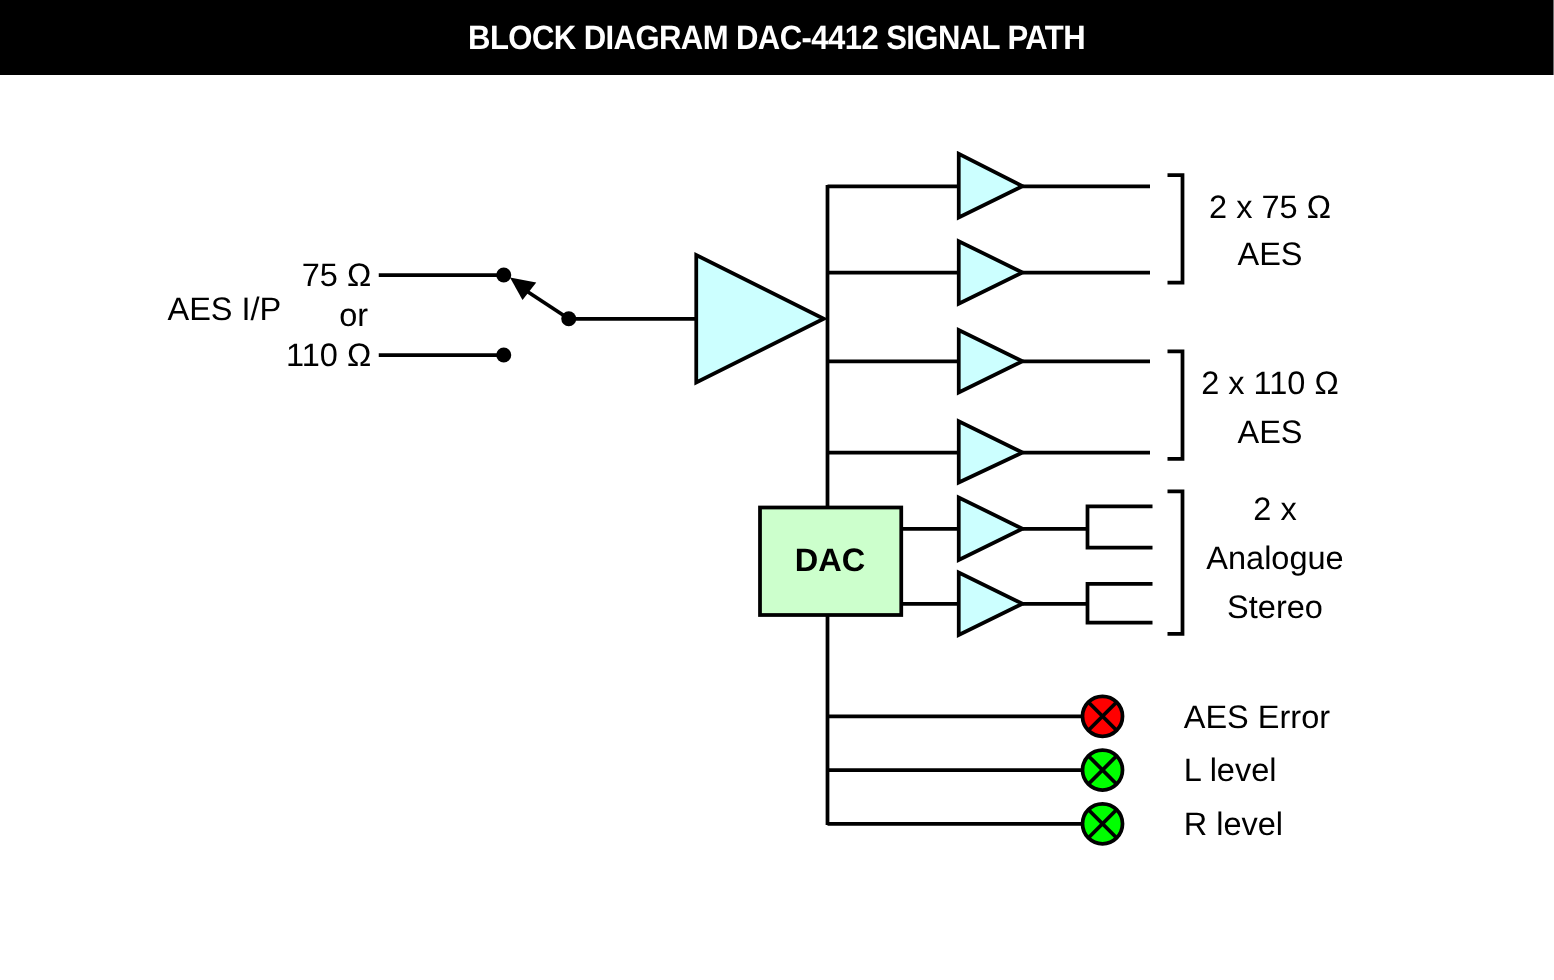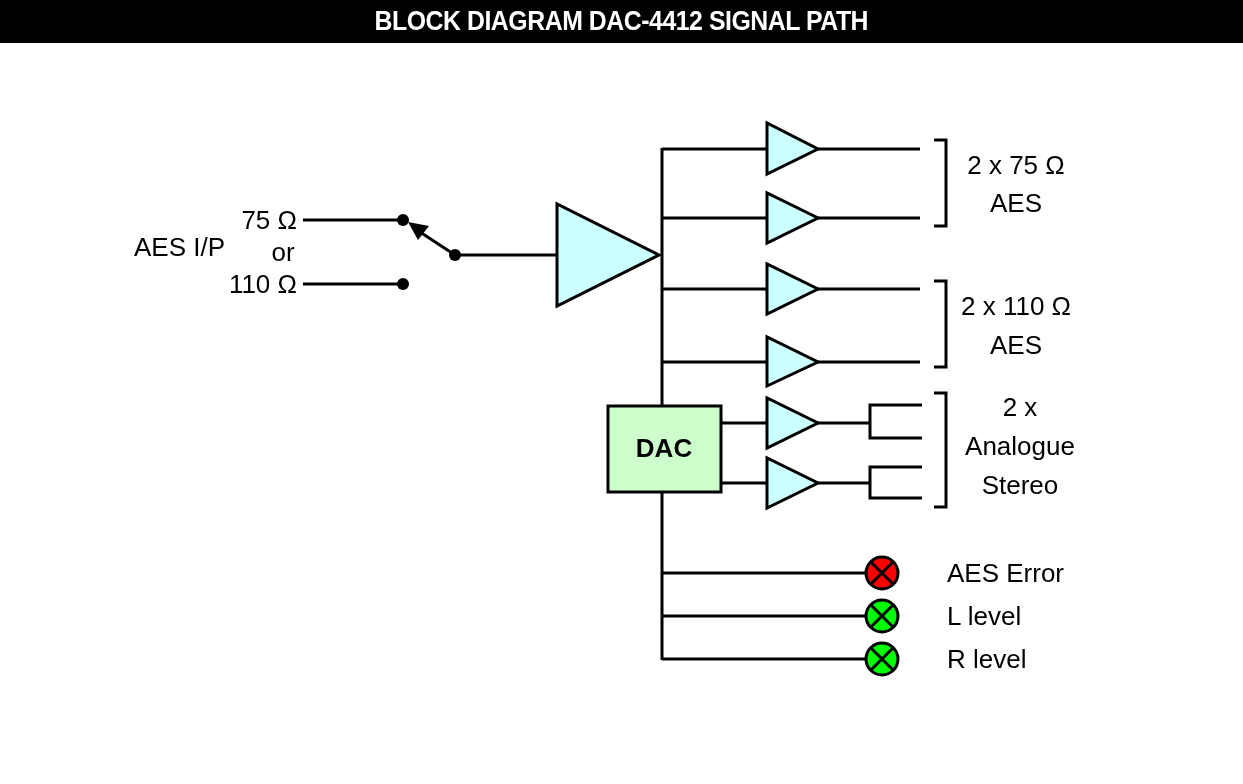--- a/index.html
+++ b/index.html
@@ -1,17 +1,17 @@
 <!DOCTYPE html>
 <html><head>
   <meta charset="utf-8">
   <style>
     html, body { margin: 0; padding: 0; background: #ffffff; }
     body { width: 1243px; height: 784px; position: relative; overflow: hidden; font-family: "Liberation Sans", sans-serif; }
-    .title-bar { position: absolute; left: 0; top: 0; width: 1243px; height: 43px; background: #000000; display: flex; align-items: center; justify-content: center; }
+    .title-bar { position: absolute; left: 0; top: 0; width: 1243px; height: 60px; background: #000000; display: flex; align-items: center; justify-content: center; }
     .title-text { color: #ffffff; font-family: "Liberation Sans", sans-serif; font-weight: bold; font-size: 27px; letter-spacing: -0.5px; transform: scaleX(0.92); }
     svg.diagram { position: absolute; left: 0; top: 0; }
     .lbl { font-family: "Liberation Sans", sans-serif; font-size: 26px; fill: #000000; }
     .dac-lbl { font-family: "Liberation Sans", sans-serif; font-size: 26px; font-weight: bold; fill: #000000; }
     .wire { stroke: #000000; stroke-width: 3; fill: none; }
     .amp { stroke: #000000; stroke-width: 3; }
   </style>
 </head>
 <body>
 

